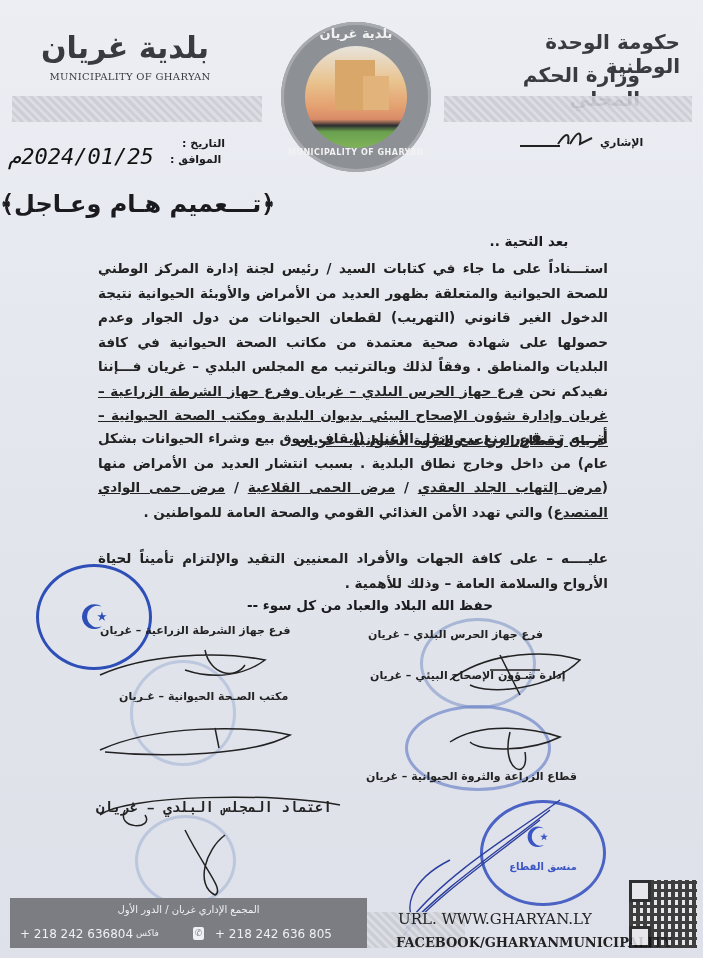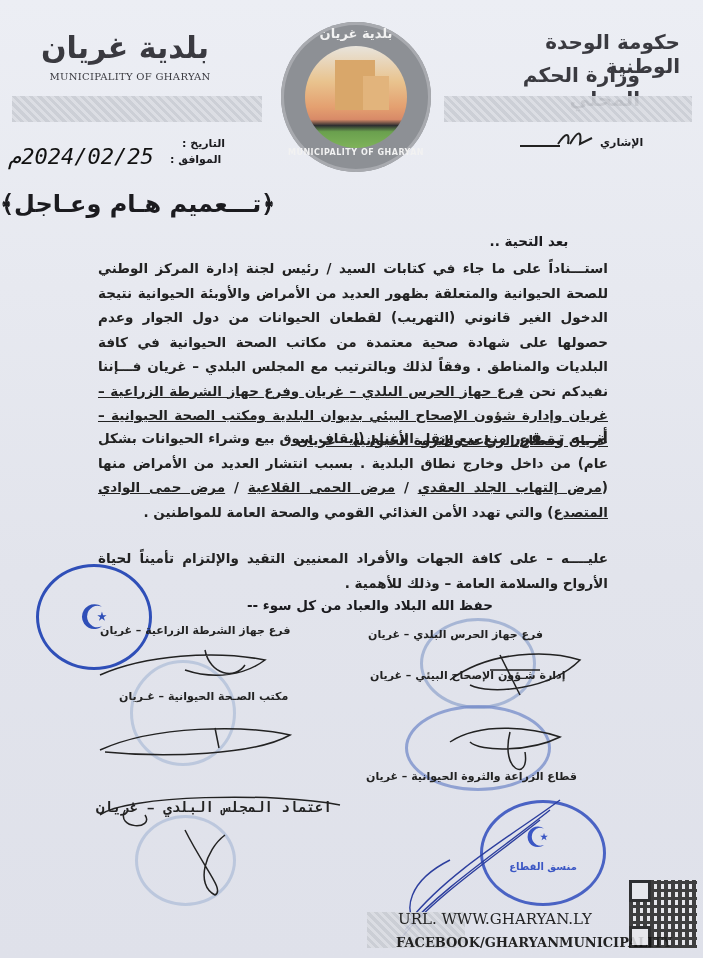--- a/index.html
+++ b/index.html
@@ -47,21 +47,21 @@
     </div>
     <div class="bottxt">MUNICIPALITY OF GHARYAN</div>
   </div>
 
   <div class="abs" style="left:600px;top:136px;font-size:11px;font-weight:bold;direction:rtl;">الإشاري</div>
   <svg class="abs" style="left:520px;top:128px;" width="80" height="22">
       <path d="M0 18 L40 18 M38 16 C46 4,50 4,48 16 M50 16 C58 2,62 2,60 16 L72 10" stroke="#222" stroke-width="2" fill="none"></path>
     </svg>
   <div class="abs" style="left:182px;top:137px;font-size:11px;font-weight:bold;direction:rtl;">التاريخ :</div>
   <div class="abs" style="left:170px;top:153px;font-size:11px;font-weight:bold;direction:rtl;">الموافق :</div>
-  <div class="abs" style="left:8px;top:144px;font-size:22px;font-style:italic;font-family:'DejaVu Sans Mono',monospace;color:#111;direction:rtl;">2024/02/25م</div>
+  <div class="abs" style="left:8px;top:144px;font-size:22px;font-style:italic;font-family:'DejaVu Sans Mono',monospace;color:#111;direction:rtl;">2024/01/25م</div>
 
   <div class="abs" style="left:0;top:190px;width:703px;text-align:left;font-size:24px;font-weight:bold;direction:rtl;">﴿تـــعميم هـام وعـاجل﴾</div>
 
   <div class="abs rtl" style="left:450px;top:233px;width:158px;font-size:13.5px;font-weight:bold;">بعد التحية ..</div>
 
   <div class="body-text" style="top:256px;">
     <span>استـــناداً على ما جاء في كتابات السيد / رئيس لجنة إدارة المركز الوطني للصحة الحيوانية والمتعلقة بظهور العديد من الأمراض والأوبئة الحيوانية نتيجة الدخول الغير قانوني (التهريب) لقطعان الحيوانات من دول الجوار وعدم حصولها على شهادة صحية معتمدة من مكاتب الصحة الحيوانية في كافة البلديات والمناطق . وفقاً لذلك وبالترتيب مع المجلس البلدي – غريان فـــإننا نفيدكم نحن</span>
     <span class="u">فرع جهاز الحرس البلدي – غريان وفرع جهاز الشرطة الزراعية – غريان وإدارة شؤون الإصحاح البيئي بديوان البلدية ومكتب الصحة الحيوانية – غريان وقطاع الزراعة والثروة الحيوانية – غريان</span>
   </div>
 
@@ -105,20 +105,27 @@
   <svg class="abs" style="left:440px;top:712px;" width="130" height="75">
       <path d="M10 30 C40 10,90 15,120 25 C90 40,40 40,30 30 M70 20 C60 60,90 70,85 40" stroke="#222" stroke-width="1.5" fill="none"></path>
     </svg>
   <svg class="abs" style="left:95px;top:790px;" width="250" height="110">
       <path d="M5 25 C30 5,180 2,245 15 M30 20 C20 40,60 40,50 25 M90 40 C110 80,130 100,120 105 C100 95,110 60,130 45" stroke="#222" stroke-width="1.5" fill="none"></path>
     </svg>
   <svg class="abs" style="left:390px;top:790px;" width="180" height="150">
       <path d="M170 10 C130 40,60 80,20 130 M160 20 C110 60,50 100,15 140 M150 30 C100 70,40 110,10 150 M60 70 C20 90,10 120,30 140" stroke="#2d3f9e" stroke-width="1.4" fill="none"></path>
     </svg>
 
+  <div class="footer-box">
+    <div class="abs" style="left:0;top:6px;width:357px;text-align:center;font-size:10px;direction:rtl;">المجمع الإداري غريان / الدور الأول</div>
+    <div class="abs" style="left:10px;top:29px;font-size:12px;">+ 218 242 636804</div>
+    <div class="abs" style="left:126px;top:30px;font-size:9px;direction:rtl;">فاكس</div>
+    <div class="abs" style="left:183px;top:29px;width:11px;height:13px;background:#eef0f3;color:#7b7d82;font-size:9px;line-height:13px;text-align:center;border-radius:2px;">✆</div>
+    <div class="abs" style="left:205px;top:29px;font-size:12px;">+ 218 242 636 805</div>
+  </div>
   <div class="band" style="left:367px;top:912px;width:98px;height:36px;"></div>
   <div class="abs" style="left:398px;top:910px;font-family:'DejaVu Serif',serif;font-size:15px;color:#222;">URL. WWW.GHARYAN.LY</div>
   <div class="abs" style="left:396px;top:935px;font-family:'DejaVu Serif',serif;font-size:13px;font-weight:bold;color:#222;">FACEBOOK/GHARYANMUNICIPALITY</div>
   <div class="qr">
     <div class="f" style="left:0;top:0;"></div>
     <div class="f" style="left:0;top:46px;"></div>
   </div>
 </div>
 
 </body></html>

